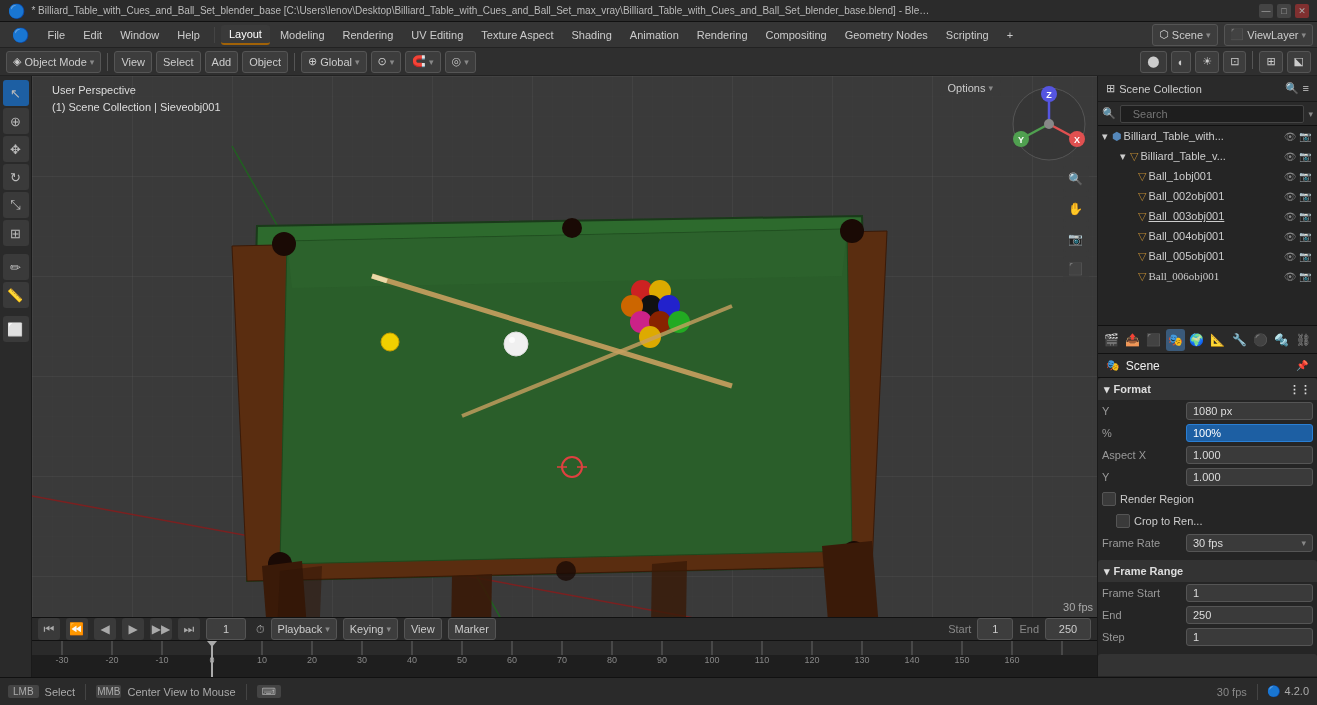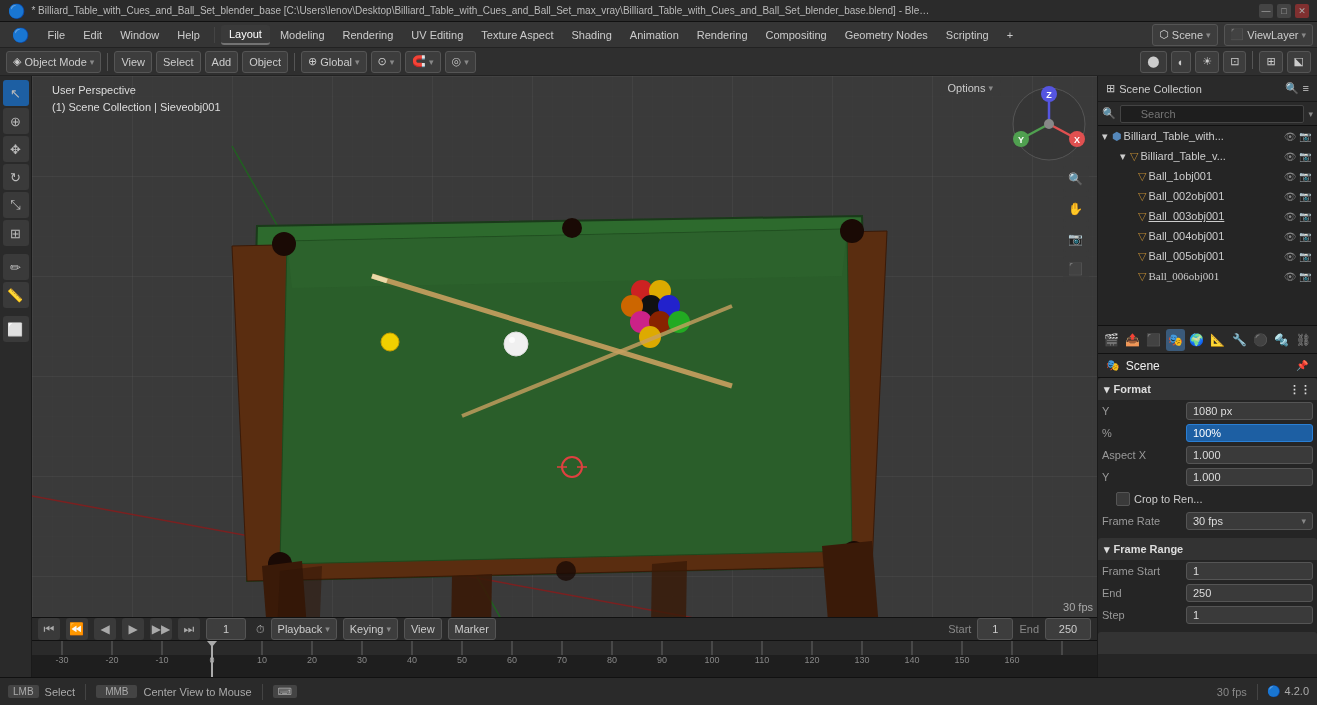--- a/index.html
+++ b/index.html
@@ -59,21 +59,21 @@
       padding: 2px 8px;
       height: 20px;
       display: flex; align-items: center;
       cursor: pointer;
       border-radius: 3px;
       font-size: 11px;
       color: #ccc;
     }
     .menu-item.workspace-active {
       background: #3a3a3a;
-      border-bottom: 2px solid #737373;
+      border-bottom: 2px solid #a16207;
       color: #fff;
     }
 
     
     #toolbar {
       width: 100%;
       height: 28px;
       background: #2f2f2f;
       display: flex;
       align-items: center;
@@ -725,21 +725,21 @@
         <span>⊞</span>
         <span>Scene Collection</span>
         <div style="margin-left:auto;display:flex;gap:4px;">
           <span>🔍</span>
           <span>≡</span>
         </div>
       </div>
 
       <div style="height:24px;background:#2a2a2a;padding:2px 4px;border-bottom:1px solid #111;display:flex;align-items:center;gap:4px;">
         <span style="color:#888;">🔍</span>
-        <input type="text" style="flex: 1 1 0%; background: rgb(30, 30, 30); border: 1px solid rgb(68, 68, 68); border-radius: 2px; color: rgb(204, 204, 204); font-size: 11px; padding: 1px 20px; height: 18px;" placeholder="Search">
+        <input type="text" style="flex: 1 1 0%; background: rgb(30, 30, 30); border: 1px solid rgb(68, 68, 68); border-radius: 2px; color: rgb(204, 204, 204); font-size: 11px; padding: 1px 12px; height: 18px;" placeholder="Search">
         <span class="chevron">▾</span>
       </div>
 
       <div id="outliner-section">
 
         <div class="outliner-row">
           <span style="width:8px;">▾</span>
           <span style="color:#5588bb;">⬢</span>
           <span style="flex:1;overflow:hidden;text-overflow:ellipsis;white-space:nowrap;">Billiard_Table_with...</span>
           <div class="outliner-eye-icon">
@@ -876,20 +876,24 @@
             </div>
           </div>
 
           <div class="prop-row">
             <span class="prop-label">Y</span>
             <div class="prop-value">
               <span>1.000</span>
             </div>
           </div>
 
+          <div class="prop-row">
+            <div class="prop-checkbox"></div>
+            <span>Render Region</span>
+          </div>
 
           <div class="prop-row">
             <div class="prop-checkbox" style="margin-left:14px;"></div>
             <span>Crop to Ren...</span>
           </div>
 
           <div class="prop-row">
             <span class="prop-label">Frame Rate</span>
             <div class="prop-value" style="display:flex;justify-content:space-between;">
               <span>30 fps</span>
@@ -933,21 +937,21 @@
       </div>
     </div>
 
   </div>
 
   <div id="footer">
     <div class="footer-left">
       <span style="background:#444;padding:1px 5px;border-radius:2px;font-size:10px;">LMB</span>
       <span>Select</span>
       <div class="bottom-sep"></div>
-      <span style="background:#444;padding:1px 9px;border-radius:2px;font-size:10px;text-align:right;">MMB</span>
+      <span style="background:#444;padding:1px 1px;border-radius:2px;font-size:10px;text-align:right;">MMB</span>
       <span>Center View to Mouse</span>
       <div class="bottom-sep"></div>
       <span style="background:#444;padding:1px 5px;border-radius:2px;font-size:10px;">⌨</span>
     </div>
     <div class="footer-right">
       <span style="color:#888;">
         <span>30 fps</span>
       </span>
       <div class="bottom-sep"></div>
       <span>

